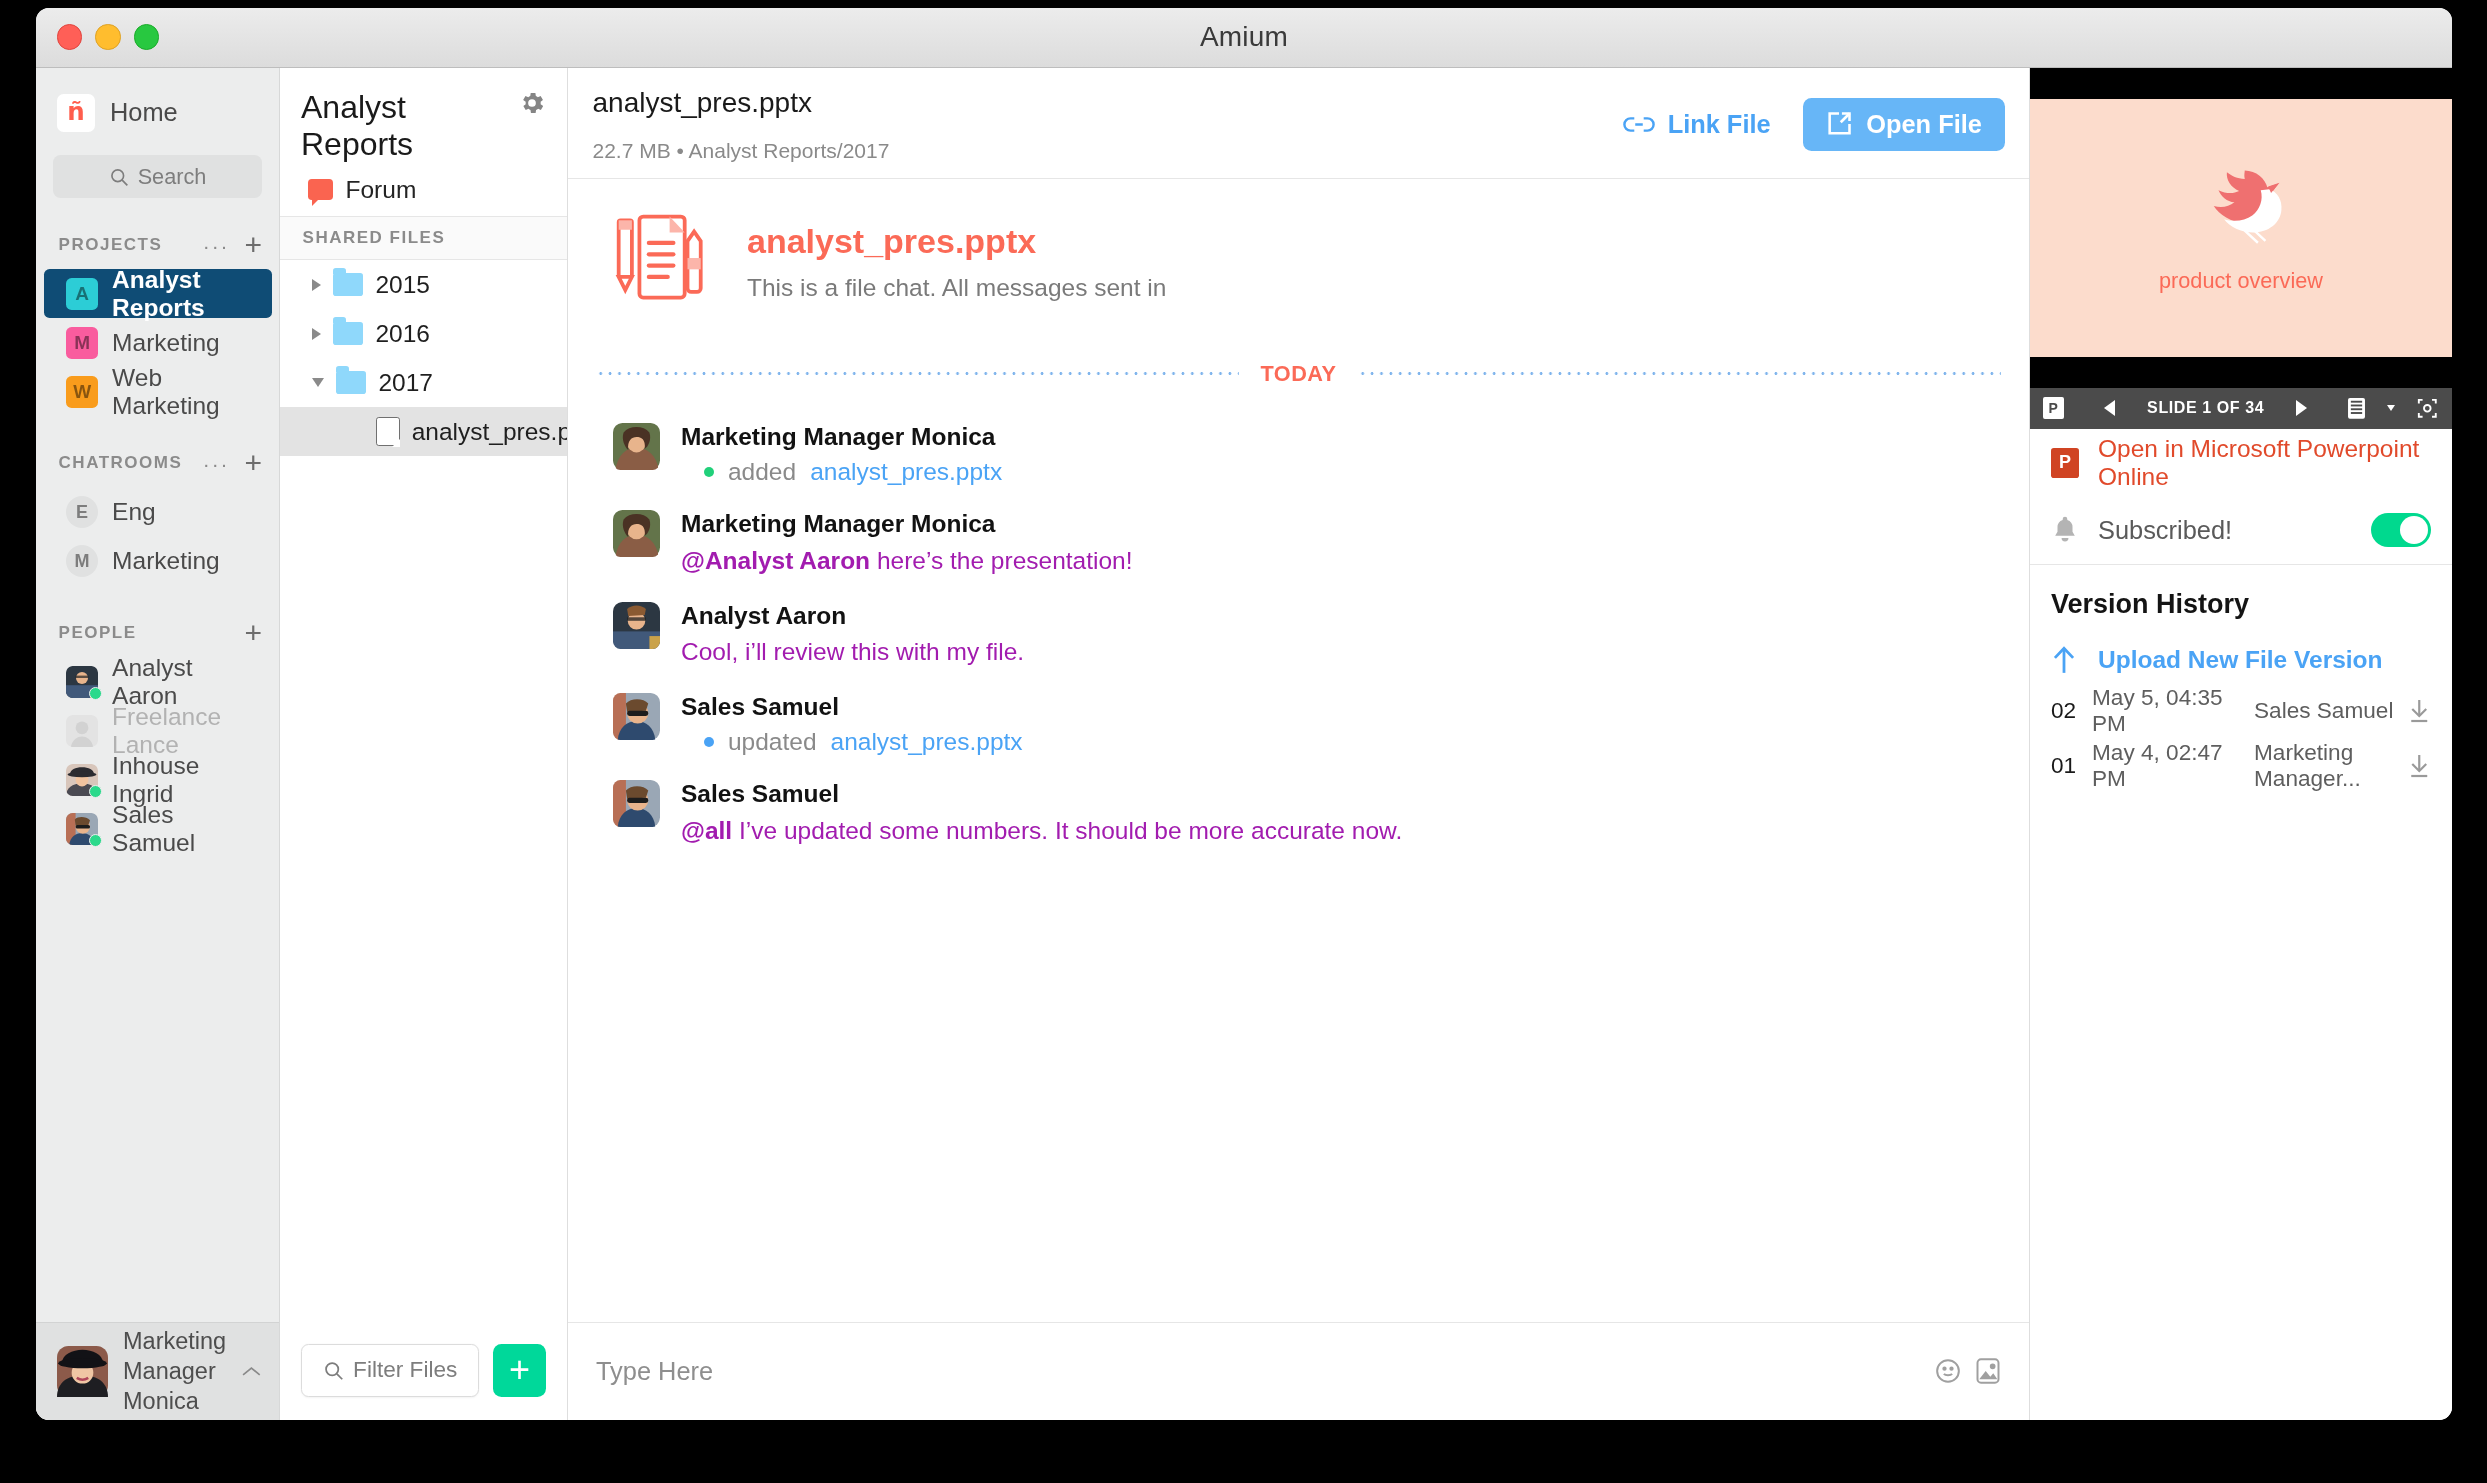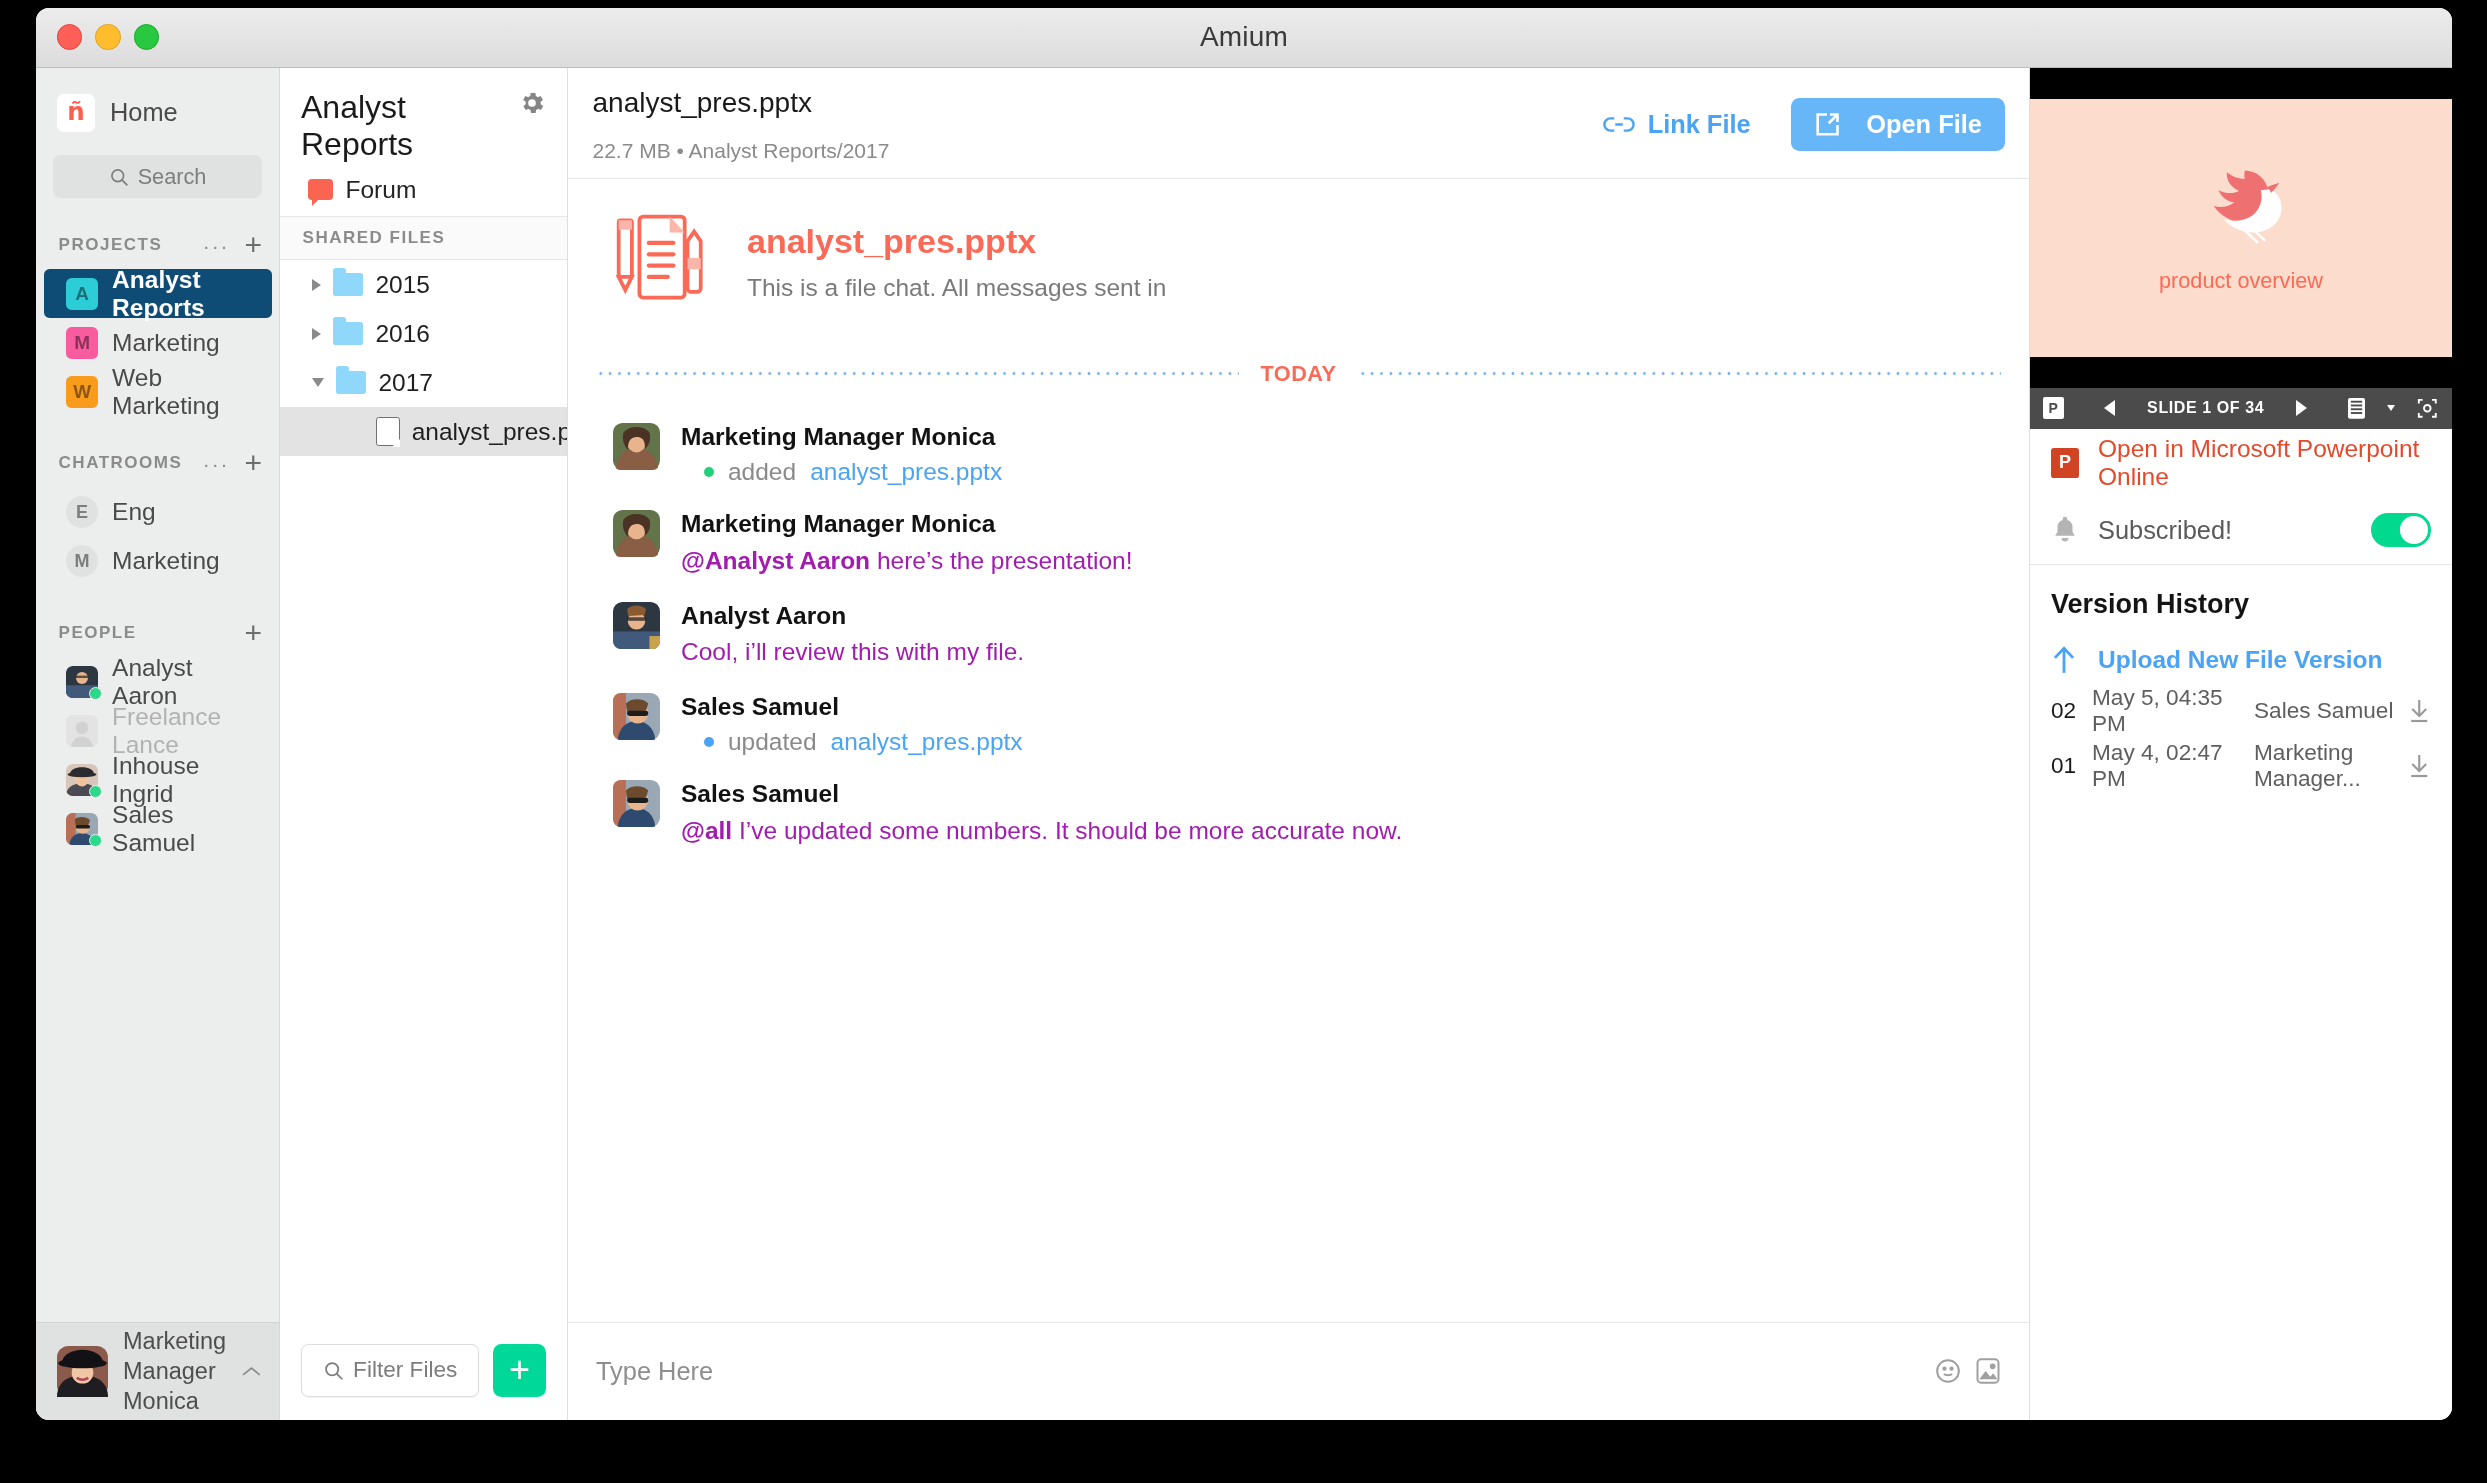--- a/index.html
+++ b/index.html
@@ -192,23 +192,23 @@
     display: flex; align-items: center;
   }
   .chat-head-left { flex: 1; min-width: 0; }
   .chat-file-name { font-size: 28px; color: #1a1a1a; }
   .chat-file-meta { font-size: 21px; color: #8a8a8a; margin-top: 20px; }
   .link-file {
     display: flex; align-items: center; gap: 12.2px;
     color: #4aa3f5; font-size: 25.4px; font-weight: bold; margin-right: 32px;
   }
   .open-file {
-    display: flex; align-items: flex-end; gap: 25px;
+    display: flex; align-items: flex-start; gap: 13px;
     background: #67b6f7; color: #fff; font-size: 25.4px; font-weight: bold;
-    border-radius: 8.5px; padding: 12.2px 22.6px; margin-left: 8px;
+    border-radius: 8.5px; padding: 12.2px 22.6px;
   }
   .chat-scroll { flex: 1; overflow: hidden; padding: 0 28px; min-height: 0; }
   .intro { display: flex; align-items: flex-start; gap: 32px; padding: 30px 0 0 15px; }
   .intro-text { padding-top: 13px; }
   .intro-title { font-size: 34px; color: #fb6a57; font-weight: bold; }
   .intro-sub { font-size: 24.5px; color: #7a7a7a; margin-top: 13px; }
   .today {
     display: flex; align-items: center; gap: 21px;
     color: #fb6a57; font-size: 21.7px; font-weight: bold; letter-spacing: 0.5px;
     padding: 53px 0 24.5px 0;

